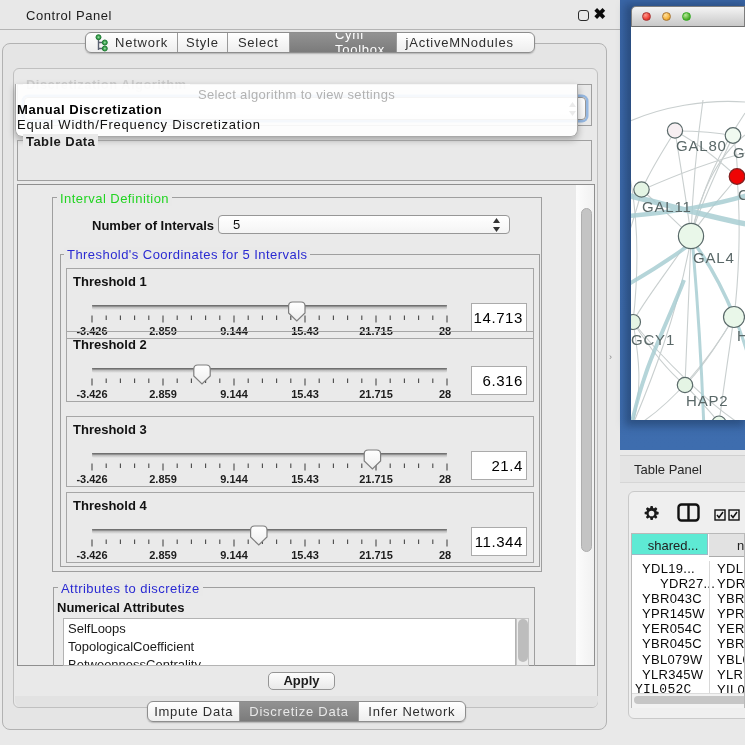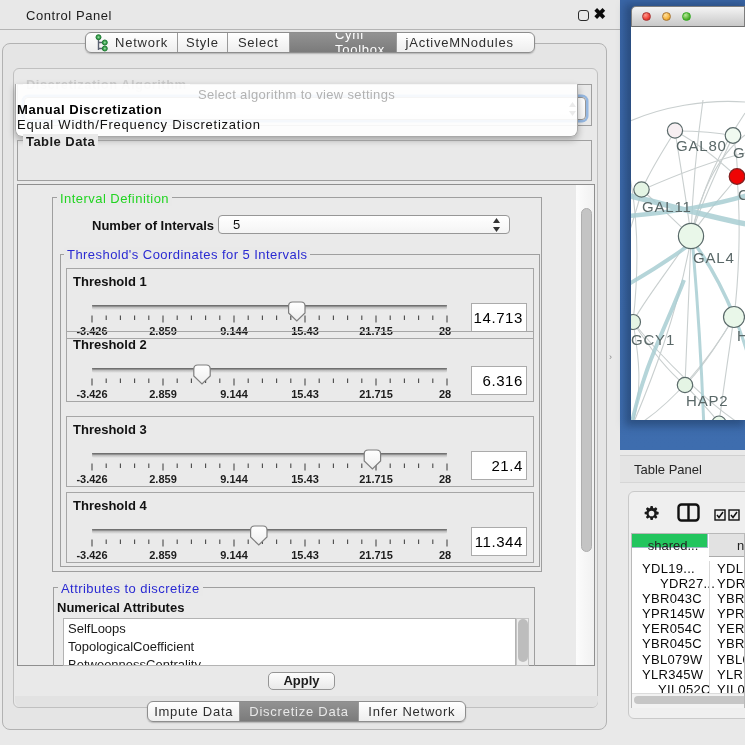--- a/index.html
+++ b/index.html
@@ -450,33 +450,33 @@
 <svg class="abs" style="left:714px; top:509px;" width="12" height="12" viewBox="0 0 12 12">
   <rect x="1" y="1" width="10" height="10" fill="none" stroke="#111" stroke-width="1.4"></rect>
   <path d="M3 6 L5 8.5 L9 3" fill="none" stroke="#111" stroke-width="1.5"></path>
 </svg>
 <svg class="abs" style="left:728px; top:509px;" width="12" height="12" viewBox="0 0 12 12">
   <rect x="1" y="1" width="10" height="10" fill="none" stroke="#111" stroke-width="1.4"></rect>
   <path d="M3 6 L5 8.5 L9 3" fill="none" stroke="#111" stroke-width="1.5"></path>
 </svg>
 
 <div class="abs" id="thetable" style="overflow:hidden; border:1px solid #b9b9b9; border-bottom:none; font-size:13px;">
-  <div style="position:absolute; left:0; top:0; width:76px; height:14px; background:#22c55e; border-right:1px solid #9cb9c6; border-bottom:1px solid #9cb9c6; text-align:center; line-height:23px; color:#222; padding-left:7px;">shared...</div>
+  <div style="position:absolute; left:0; top:0; width:76px; height:21px; background:#5eead4; border-right:1px solid #9cb9c6; border-bottom:1px solid #9cb9c6; text-align:center; line-height:23px; color:#222; padding-left:7px;">shared...</div>
   <div style="position:absolute; left:77px; top:0; width:40px; height:23px; background:#e2e2e2; border-bottom:1px solid #ababab; color:#222; padding-left:28px; line-height:23px;">n</div>
   <div style="position:absolute; left:0; top:27.5px; width:114px; color:#0a0a0a; letter-spacing:0.3px;">
     <div style="position:absolute; left:0; top:0; width:77px;">
       <div style="height:15.1px; line-height:15.1px; padding-left:10px;">YDL19...</div>
       <div style="height:15.1px; line-height:15.1px; padding-left:28px;">YDR27...</div>
       <div style="height:15.1px; line-height:15.1px; padding-left:10px;">YBR043C</div>
       <div style="height:15.1px; line-height:15.1px; padding-left:10px;">YPR145W</div>
       <div style="height:15.1px; line-height:15.1px; padding-left:10px;">YER054C</div>
       <div style="height:15.1px; line-height:15.1px; padding-left:10px;">YBR045C</div>
       <div style="height:15.1px; line-height:15.1px; padding-left:10px;">YBL079W</div>
       <div style="height:15.1px; line-height:15.1px; padding-left:10px;">YLR345W</div>
-      <div style="height:15.1px; line-height:15.1px; padding-left:26px;">YIL052C</div>
+      <div style="height:15.1px; line-height:15.1px; padding-left:3px;font-family:Liberation Mono, monospace;">YIL052C</div>
     </div>
     <div style="position:absolute; left:77px; top:0; width:37px; border-left:1px solid #d8d8d8;">
       <div style="height:15.1px; line-height:15.1px; padding-left:7px;">YDL1</div>
       <div style="height:15.1px; line-height:15.1px; padding-left:7px;">YDR2</div>
       <div style="height:15.1px; line-height:15.1px; padding-left:7px;">YBR0</div>
       <div style="height:15.1px; line-height:15.1px; padding-left:7px;">YPR1</div>
       <div style="height:15.1px; line-height:15.1px; padding-left:7px;">YER0</div>
       <div style="height:15.1px; line-height:15.1px; padding-left:7px;">YBR0</div>
       <div style="height:15.1px; line-height:15.1px; padding-left:7px;">YBL0</div>
       <div style="height:15.1px; line-height:15.1px; padding-left:7px;">YLR3</div>

